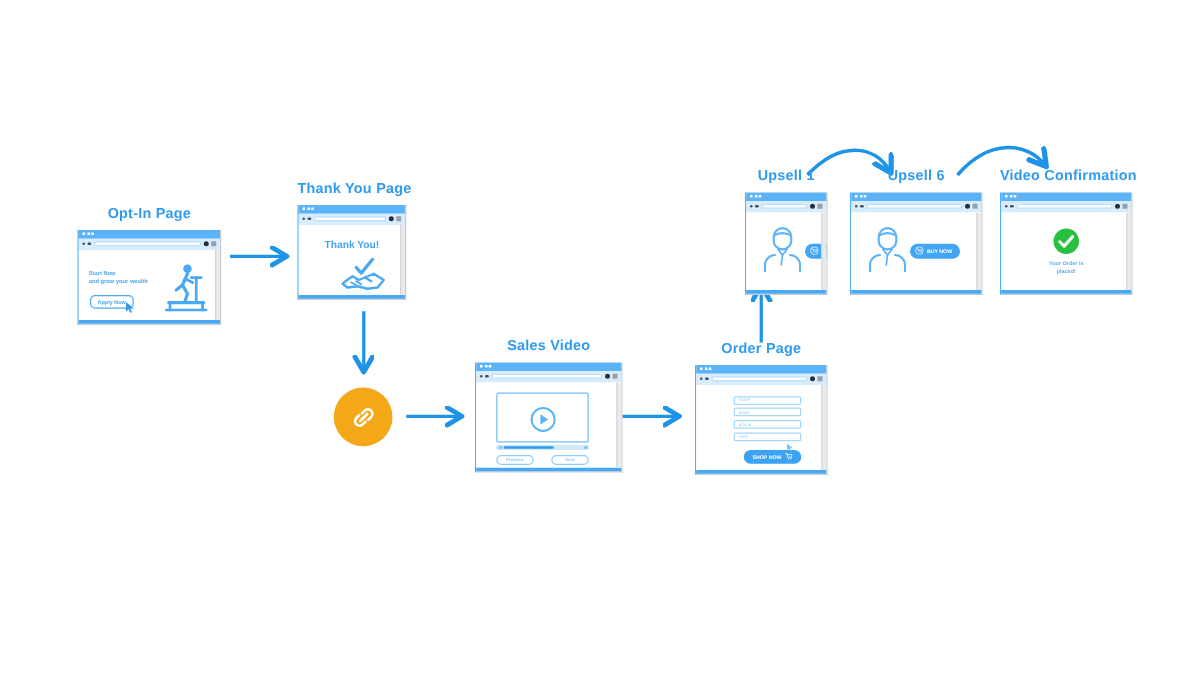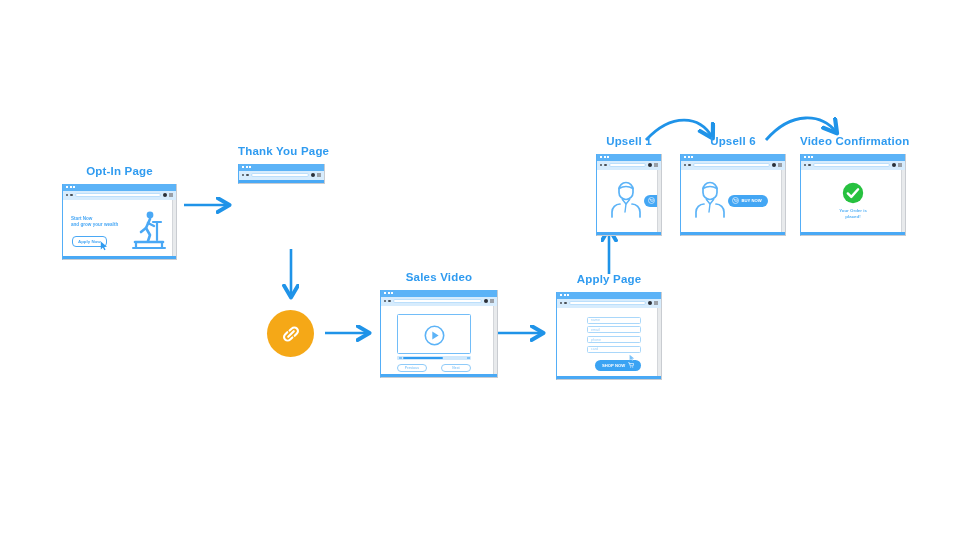--- a/index.html
+++ b/index.html
@@ -295,20 +295,30 @@
       <span class="tab-dot"></span>
       <span class="tab-dot"></span>
     </div>
     <div class="bar-tools">
       <span class="nav-dot"></span>
       <span class="nav-dot"></span>
       <span class="addr"></span>
       <span class="tool-circle"></span>
       <span class="tool-square"></span>
     </div>
+    <div class="viewport" style="height:56px;">
+      <div class="ty-text">Thank You!</div>
+      <svg style="position:absolute; left:33px; top:22px;" width="40" height="32" viewBox="0 0 40 32">
+        <path d="M13,12 L17,16.5 L26,5.5" stroke="#4aa8f5" stroke-width="2.6" fill="none" stroke-linecap="round" stroke-linejoin="round"></path>
+        <path d="M3,24 L10,19 L15,22 L20,20 L25,23" stroke="#4aa8f5" stroke-width="1.9" fill="none" stroke-linecap="round" stroke-linejoin="round"></path>
+        <path d="M20,20 L27,17 L35,22 L30,28 L22,29 L14,27 L6,28 L2,25" stroke="#4aa8f5" stroke-width="1.9" fill="none" stroke-linecap="round" stroke-linejoin="round"></path>
+        <path d="M9,24 L13,26 M13,23 L17,25.5" stroke="#4aa8f5" stroke-width="1.5" stroke-linecap="round"></path>
+      </svg>
+      <div class="scrollbar"></div>
+    </div>
     <div class="bar-foot"></div>
   </div>
 </div>
 
 <div class="link-node" style="left:267px; top:310px;">
   <svg width="26" height="26" viewBox="0 0 26 26">
     <path d="M10.2,15.8 L15.8,10.2" stroke="#ffffff" stroke-width="2.1" stroke-linecap="round"></path>
     <path d="M9.3,11.2 L7.1,13.4 a3.6,3.6 0 0 0 5.1,5.1 L14.4,16.4" stroke="#ffffff" stroke-width="2.1" fill="none" stroke-linecap="round"></path>
     <path d="M16.7,14.8 L18.9,12.6 a3.6,3.6 0 0 0 -5.1,-5.1 L11.6,9.6" stroke="#ffffff" stroke-width="2.1" fill="none" stroke-linecap="round"></path>
   </svg>
@@ -345,21 +355,21 @@
         <div class="vid-btn">Previous</div>
         <div class="vid-btn">Next</div>
       </div>
       <div class="scrollbar"></div>
     </div>
     <div class="bar-foot"></div>
   </div>
 </div>
 
 <div class="node" style="left:556px; top:274px; width:106px;">
-  <div class="node-title">Apply Page</div>
+  <div class="node-title">Order Page</div>
   <div class="browser">
     <div class="bar-tabs">
       <span class="tab-dot"></span>
       <span class="tab-dot"></span>
       <span class="tab-dot"></span>
     </div>
     <div class="bar-tools">
       <span class="nav-dot"></span>
       <span class="nav-dot"></span>
       <span class="addr"></span>

